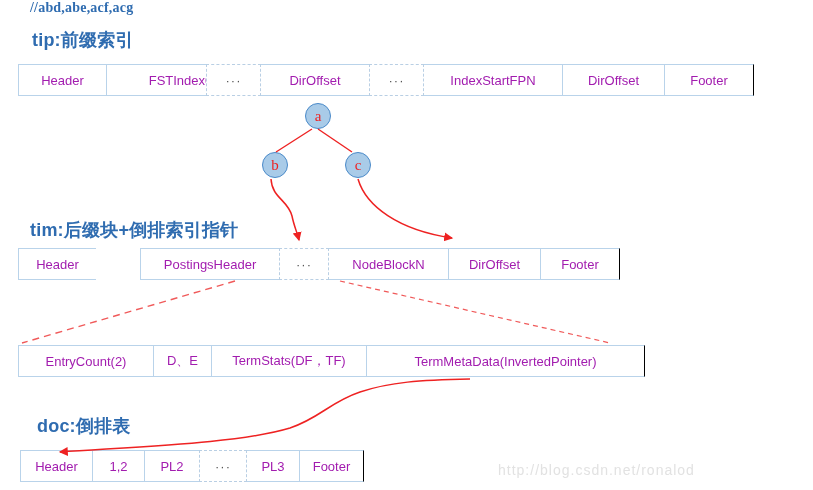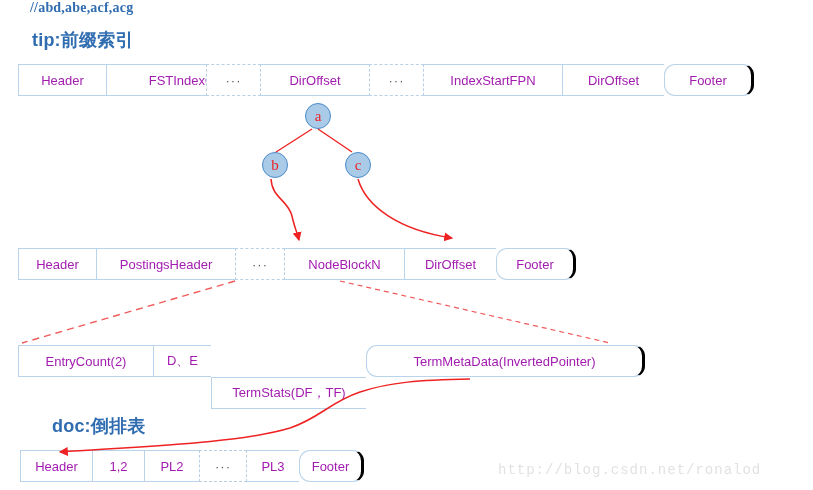--- a/index.html
+++ b/index.html
@@ -40,22 +40,21 @@
     display: flex;
     align-items: center;
     justify-content: center;
     font-size: 13px;
     color: #a21caf;
     background: #ffffff;
     white-space: nowrap;
     height: 100%;
   }
   .cell:last-child {
-    border-right: 3px solid #000000;
-    border-radius: 11px;
+    border-right: 1px solid #000000;
   }
   .cell.dashed {
     border: 1px dashed #b9cfe4;
     color: #555;
     font-size: 13px;
     letter-spacing: 1px;
     background: #ffffff;
   }
   .cell.dashed + .cell {
     border-left: none;
@@ -80,58 +79,59 @@
     left: 0;
     top: 0;
     width: 813px;
     height: 490px;
     pointer-events: none;
   }
   .watermark {
     position: absolute;
     color: #e2e2e2;
     font-size: 14px;
-    font-family: Liberation Mono, monospace;
+    font-family: Liberation Sans, sans-serif;
     letter-spacing: 1px;
     white-space: nowrap;
   }
 </style>
 </head>
 <body>
 
 <div id="canvas">
 
   <div class="note note-serif" style="left:30px; top:0;">//abd,abe,acf,acg</div>
   <div class="note" style="left:32px; top:28px;">tip:前缀索引</div>
-  <div class="note" style="left:52px; top:414px;">doc:倒排表</div>
+  <div class="note" style="left:30px; top:218px;">tim:后缀块+倒排索引指针</div>
+  <div class="note" style="left:37px; top:414px;">doc:倒排表</div>
 
   <div class="row" id="tip-row" style="left:18px; top:64px; height:32px;">
       <div class="cell" style="width: 88px;">Header</div>
       <div class="cell" style="width: 100px; padding-left: 48px;">FSTIndex0</div>
       <div class="cell dashed" style="width: 55px;">···</div>
       <div class="cell" style="width: 108px;">DirOffset</div>
       <div class="cell dashed" style="width: 55px;">···</div>
       <div class="cell" style="width: 138px;">IndexStartFPN</div>
       <div class="cell" style="width: 102px;">DirOffset</div>
       <div class="cell" style="width: 90px;">Footer</div>
     </div>
 
   <div class="row" id="tim-row" style="left:18px; top:248px; height:32px;">
       <div class="cell" style="width: 78px;">Header</div>
-      <div class="cell" style="width: 139px;">PostingsHeader</div>
+      <div class="cell" style="width: 139px; margin-left: 44px;">PostingsHeader</div>
       <div class="cell dashed" style="width: 50px;">···</div>
       <div class="cell" style="width: 119px; text-align: center;">NodeBlockN</div>
       <div class="cell" style="width: 92px;">DirOffset</div>
       <div class="cell" style="width: 80px;">Footer</div>
     </div>
 
   <div class="row" id="block-row" style="left:18px; top:345px; height:32px;">
       <div class="cell" style="width: 135px;">EntryCount(2)</div>
       <div class="cell" style="width: 58px;">D、E</div>
-      <div class="cell" style="width: 155px; margin-top: 32px;">TermStats(DF，TF)</div>
+      <div class="cell" style="width: 155px;">TermStats(DF，TF)</div>
       <div class="cell" style="width: 279px;">TermMetaData(InvertedPointer)</div>
     </div>
 
   <div class="row" id="doc-row" style="left:20px; top:450px; height:32px;">
       <div class="cell" style="width: 72px;">Header</div>
       <div class="cell" style="width: 52px;">1,2</div>
       <div class="cell" style="width: 55px;">PL2</div>
       <div class="cell dashed" style="width: 48px;">···</div>
       <div class="cell" style="width: 52px;">PL3</div>
       <div class="cell" style="width: 65px;">Footer</div>

